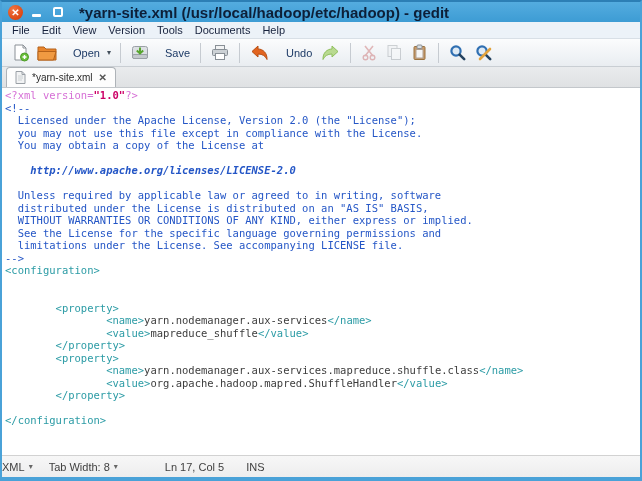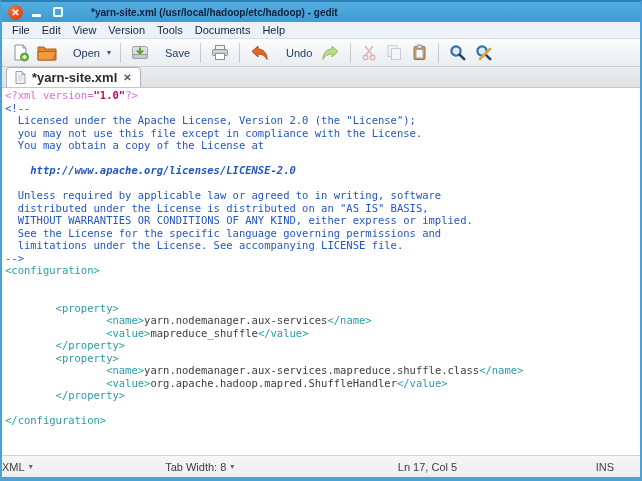--- a/index.html
+++ b/index.html
@@ -24,22 +24,22 @@
   .win-btn { width: 15px; height: 15px; display: flex; align-items: center; justify-content: center; cursor: default; }
   .close-circle {
     width: 15px; height: 15px; border-radius: 50%;
     background: radial-gradient(circle at 35% 30%, #f07544, #dd4814 70%);
     color: #fff; font-size: 10px; font-weight: bold; line-height: 15px;
     text-align: center; display: flex; align-items: center; justify-content: center;
   }
   .min-glyph { width: 9px; height: 3px; background: #fff; border-radius: 1px; margin-top: 6px; }
   .max-glyph { width: 10px; height: 10px; border: 2px solid #fff; border-radius: 2px; background: transparent; }
   .title-text {
-    color: #0d1f38; font-size: 10px; font-weight: bold;
-    margin-left: 20px; white-space: nowrap; overflow: hidden;
+    color: #0d1f38; font-size: 15px; font-weight: bold;
+    margin-left: 8px; white-space: nowrap; overflow: hidden;
   }
   
   .menubar {
     height: 20px; flex: 0 0 16px;
     background: #ecf2f8;
     display: flex; align-items: center;
     padding: 0 4px; border-bottom: 1px solid #d8dfe6;
   }
   .menu-item {
     font-size: 11px; color: #16213c; padding: 0 6px; line-height: 16px;
@@ -68,21 +68,21 @@
     display: flex; align-items: flex-end;
     padding: 0 2px; border-bottom: 1px solid #c3c7cb;
   }
   .tab {
     height: 20px; background: #fdfdfd;
     border: 1px solid #aeb3b8; border-bottom: none;
     border-radius: 4px 4px 0 0;
     display: flex; align-items: center; gap: 6px;
     padding: 0 8px; margin-left: 2px;
   }
-  .tab-label { font-size: 13px; color: #2a2a2a; white-space: nowrap; font-weight: bold; }
+  .tab-label { font-size: 10px; color: #2a2a2a; white-space: nowrap; }
   .tab-close { font-size: 10px; color: #555; font-weight: bold; cursor: default; }
   
   .editor {
     flex: 1 1 auto; background: #ffffff; overflow: hidden;
     padding: 1px 0 0 3px;
   }
   .code-line {
     font-family: "DejaVu Sans Mono", monospace;
     font-size: 10.5px; line-height: 12.5px;
     white-space: pre; color: #3c3c3c;
@@ -91,21 +91,21 @@
   .tok-str  { color: #cc0066; font-weight: bold; }
   .tok-comment { color: #2456c6; }
   .tok-link { color: #2456c6; font-style: italic; font-weight: bold; }
   .tok-tag  { color: #2b9ba5; }
   .tok-text { color: #3c3c3c; }
   
   .statusbar {
     height: 22px; flex: 0 0 22px;
     background: linear-gradient(#f7f7f7, #ededee);
     border-top: 1px solid #d2d2d2;
-    display: flex; align-items: center; justify-content: space-between;
+    display: flex; align-items: center; justify-content: flex-start;
     font-size: 11px; color: #3f3f3f;
   }
   .status-item { display: flex; align-items: center; gap: 4px; white-space: nowrap; }
   .sb-lang { margin-right: 16px; }
   .sb-tab { margin-right: 47px; }
   .sb-pos { margin-right: 22px; }
   .sb-ins { margin-right: 26px; }
   .sb-arrow { font-size: 8px; color: #666; }
   svg { display: block; }
 </style>

